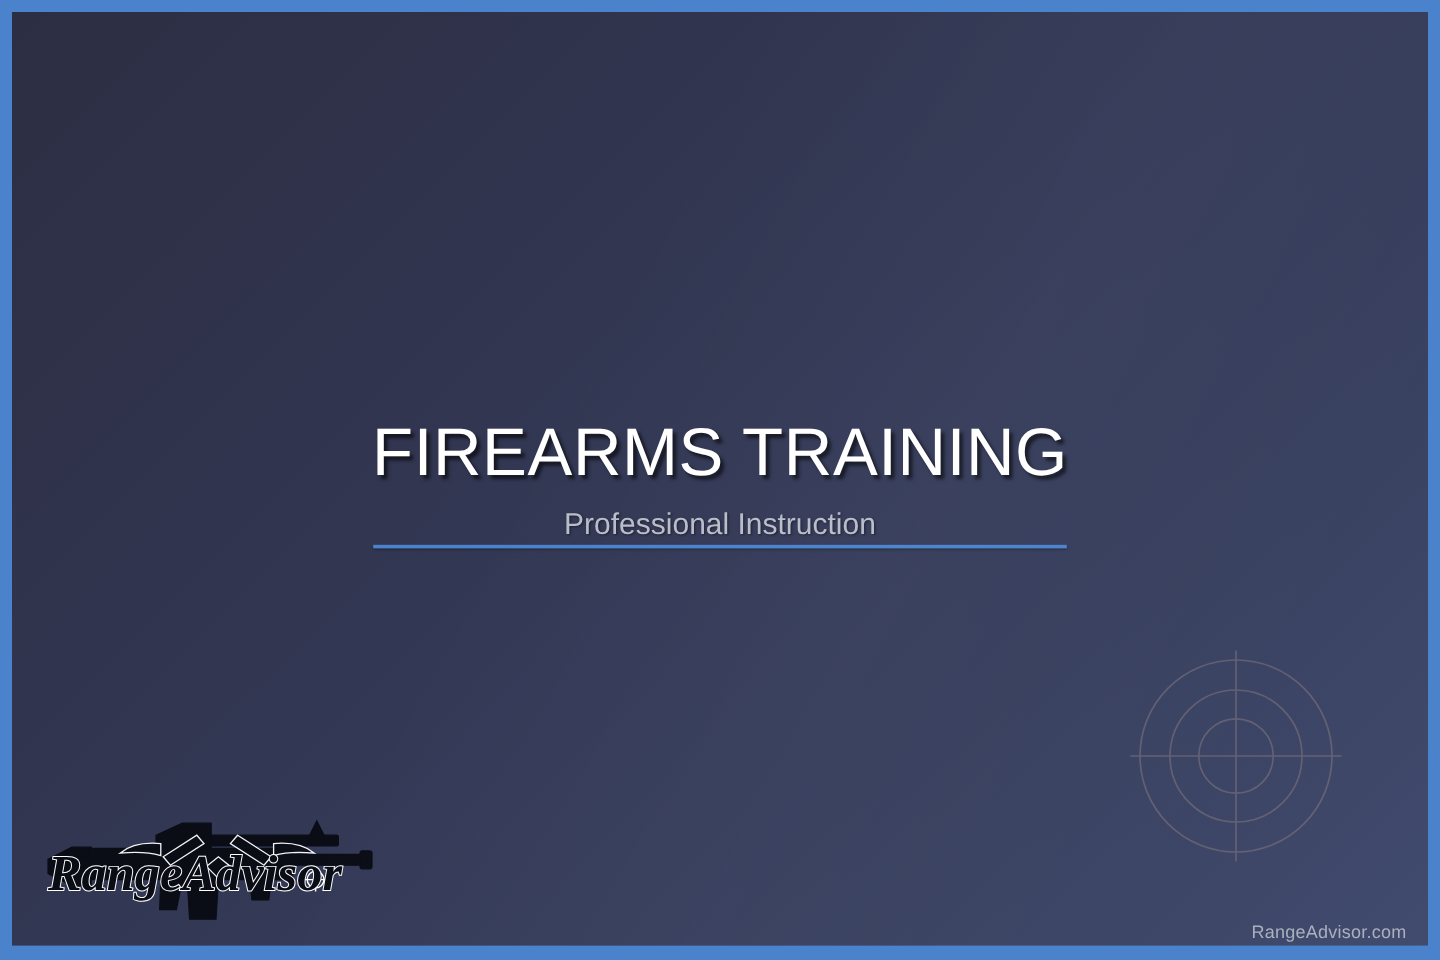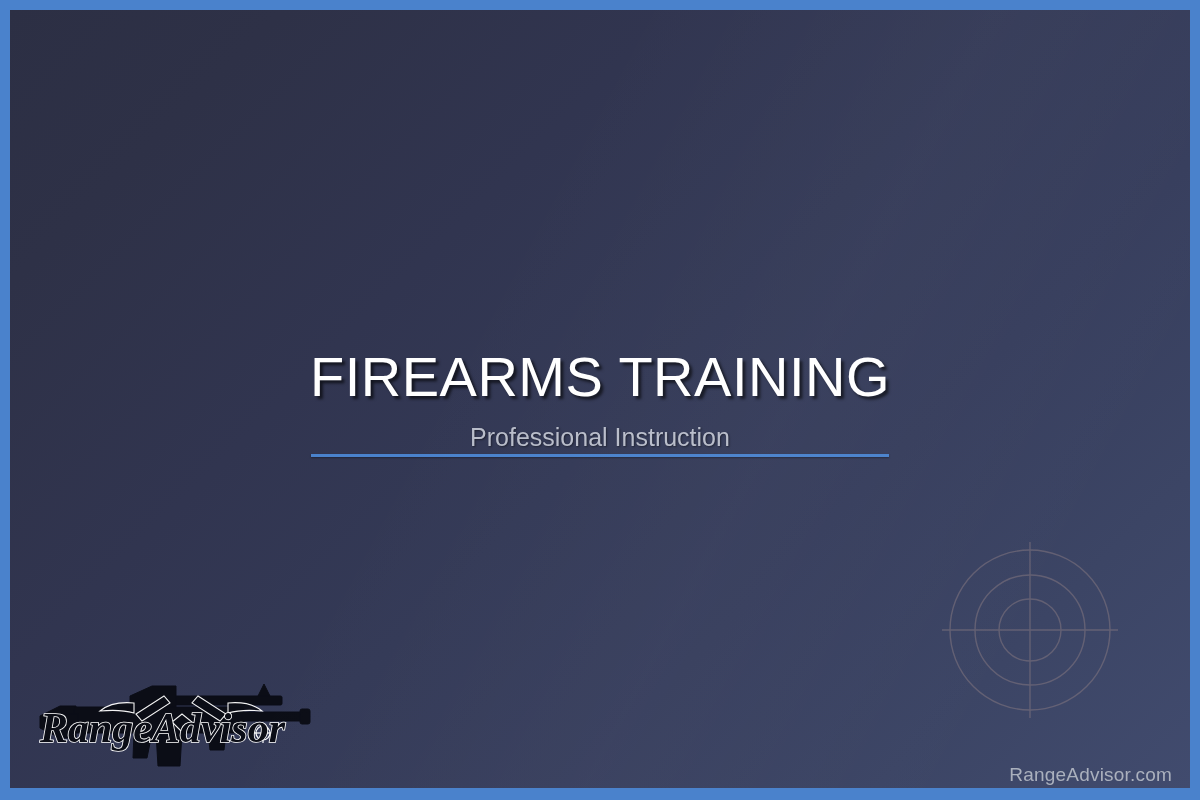--- a/index.html
+++ b/index.html
@@ -96,21 +96,21 @@
     top: 668px;
     width: 292px;
     height: 92px;
   }
 
   
   #footer-url {
     position: absolute;
     right: 28px;
     bottom: 14px;
-    font-size: 19px;
+    font-size: 15px;
     color: #aab0bd;
     letter-spacing: 0.2px;
     white-space: nowrap;
   }
 </style>
 </head>
 <body>
 
 <div id="slide">
 

